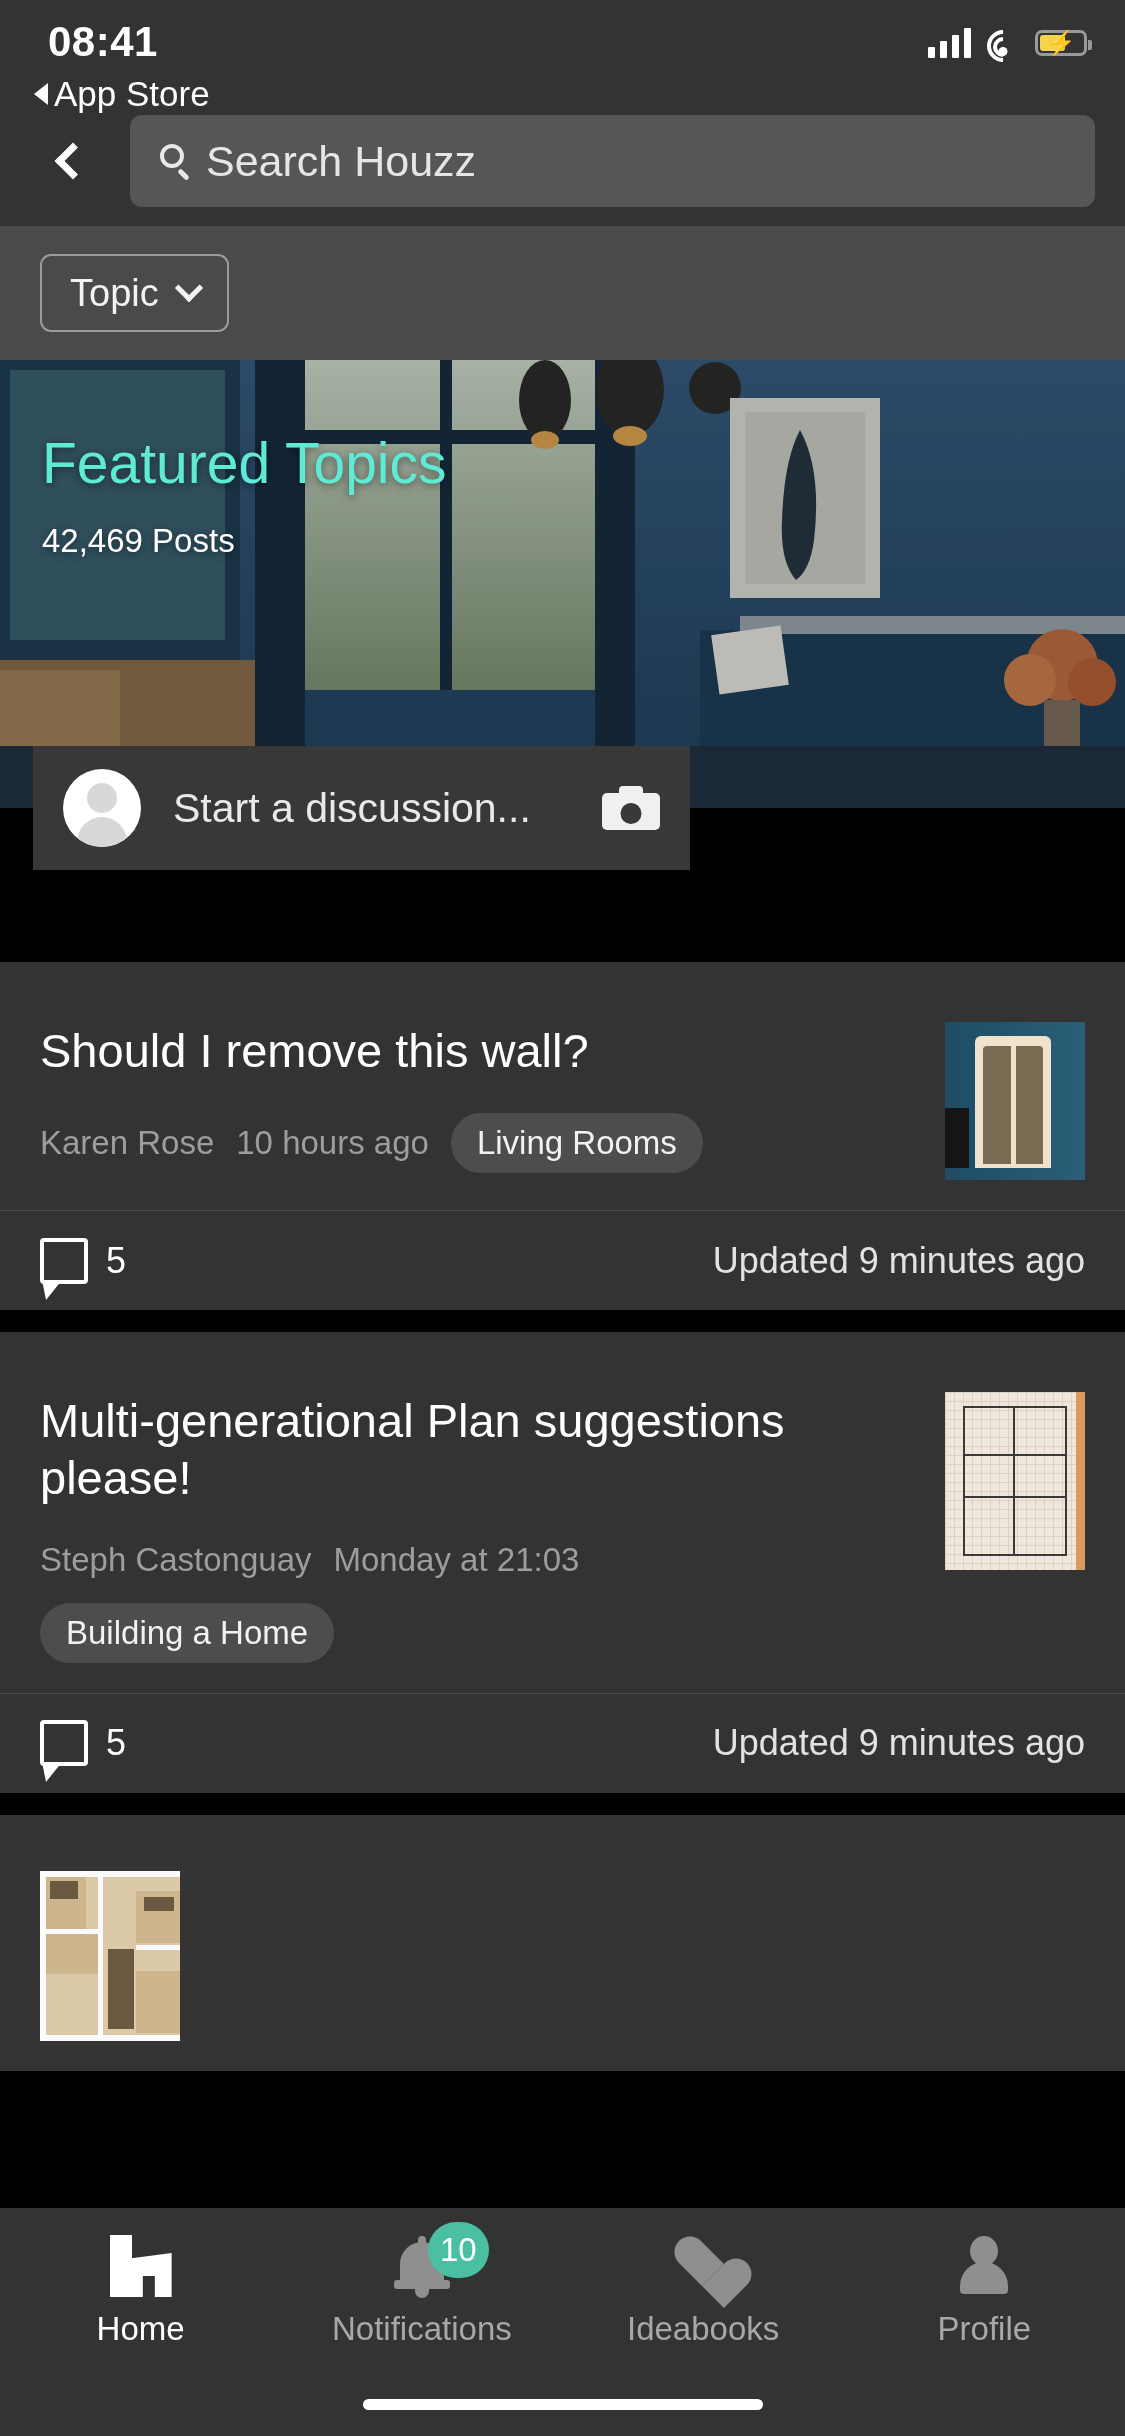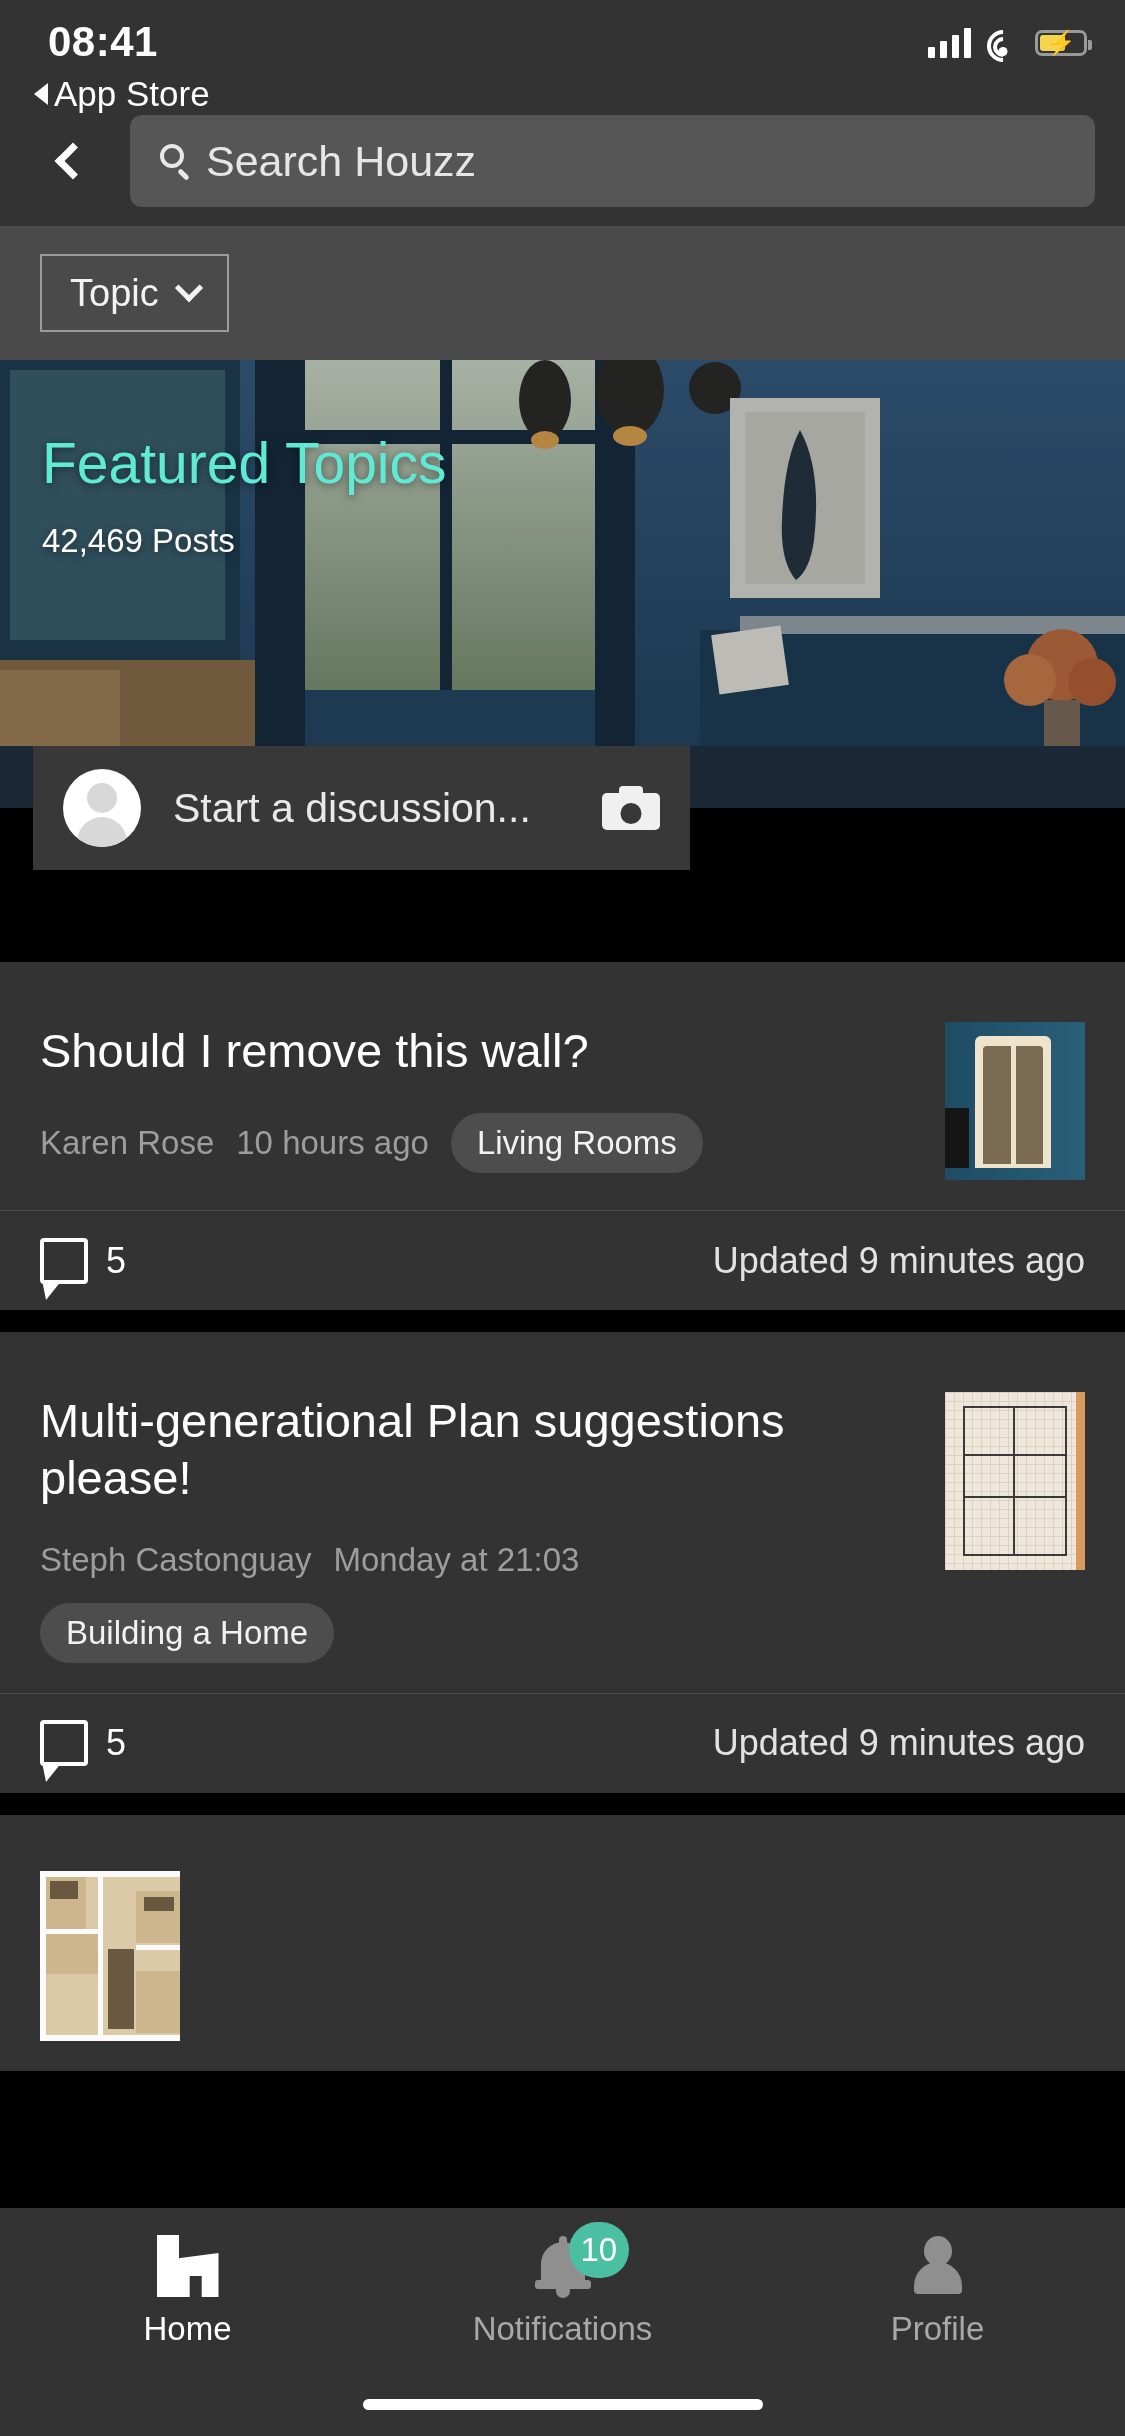--- a/index.html
+++ b/index.html
@@ -84,21 +84,21 @@
   }
   .mag .hdl {
     position:absolute; right:2px; bottom:1px; width:13px; height:5px;
     background:#e8e8e8; border-radius:3px; transform:rotate(45deg);
   }
   .search-ph { font-size:43px; color:#e6e6e6; }
 
   
   .filterbar { height:134px; background:#4a4a4a; display:flex; align-items:center; padding:0 40px; }
   .topic-chip {
-    border:2px solid #9b9b9b; border-radius:0; height:78px;
+    border:2px solid #9b9b9b; border-radius:11px; height:78px;
     display:flex; align-items:center; gap:20px; padding:0 28px;
   }
   .topic-chip .lbl { font-size:38px; color:#f2f2f2; }
   .chev-down {
     width:20px; height:20px; border-right:5px solid #f2f2f2; border-bottom:5px solid #f2f2f2;
     transform:rotate(45deg); margin-top:-10px;
   }
 
   
   .hero { height:386px; position:relative; overflow:hidden; background:#1d2a3a; }
@@ -428,20 +428,26 @@
           <span class="dome"></span>
           <span class="base"></span>
           <span class="clap"></span>
         </span>
       <span class="badge">10</span>
     </div>
     <div class="label">Notifications</div>
   </div>
   <div class="tab">
     <div class="ic">
+        <span class="heart"></span>
+      </div>
+    <div class="label">Ideabooks</div>
+  </div>
+  <div class="tab">
+    <div class="ic">
       <span class="person">
           <span class="ph2"></span>
           <span class="pb2"></span>
         </span>
     </div>
     <div class="label">Profile</div>
   </div>
   <div class="home-ind"></div>
 </div>
 

